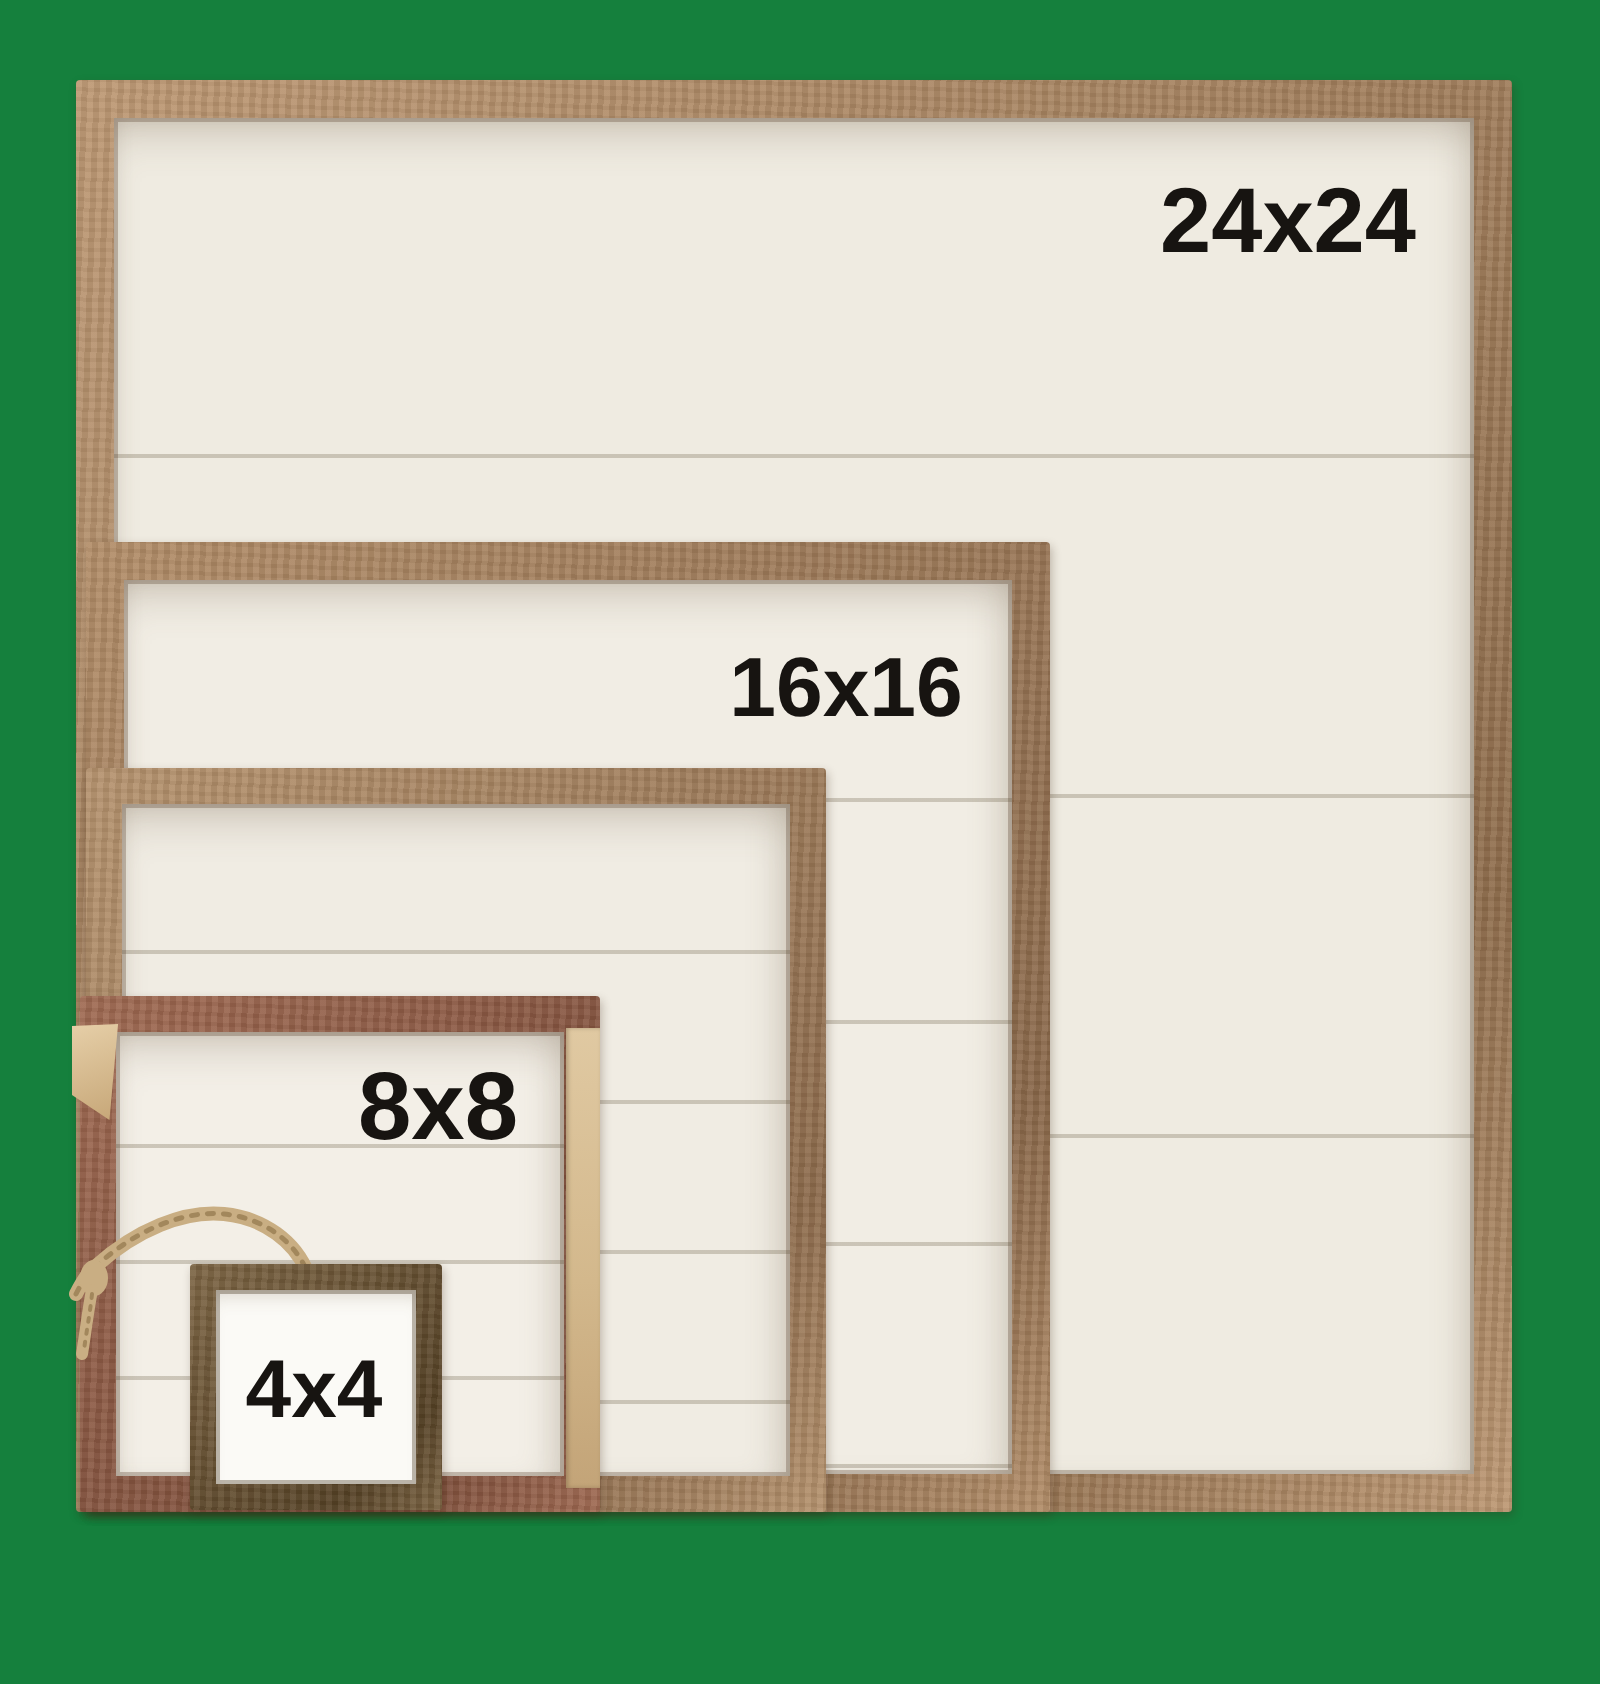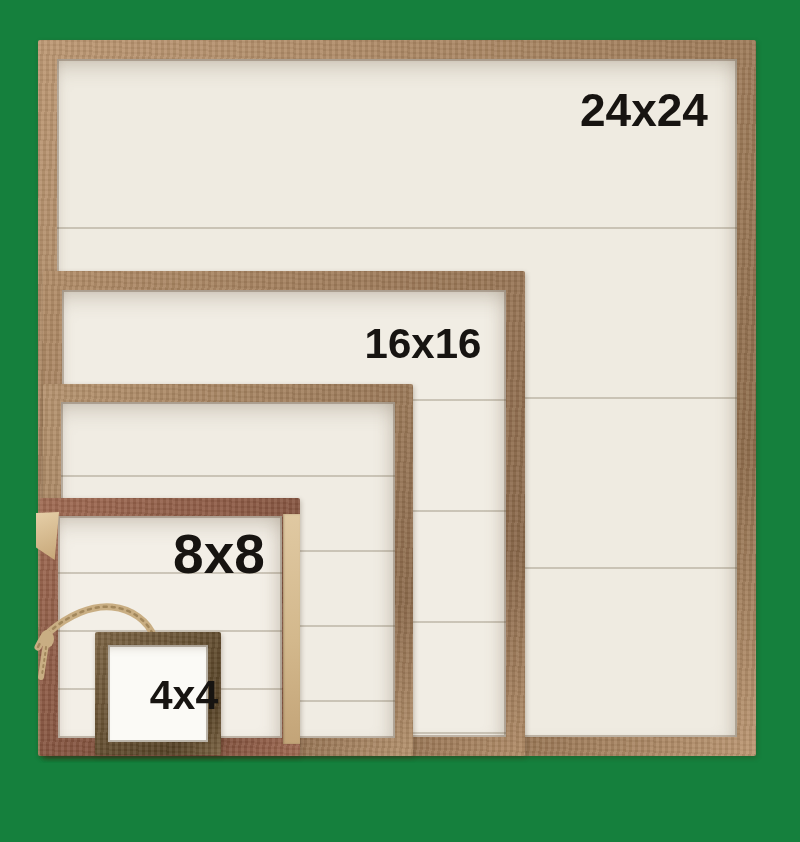--- a/index.html
+++ b/index.html
@@ -70,22 +70,22 @@
   .size-label{
     position:absolute;
     transform:translate(-50%,-50%);
     font-weight:bold;
     letter-spacing:0px;
     white-space:nowrap;
   }
   .l24{left:644px;top:110px;font-size:46px;}
   .l16{left:423px;top:332px;font-size:42px;margin-top:12px;}
   .l12{left:312px;top:443px;font-size:41px;}
-  .l8 {left:219px;top:554px;font-size:55px;}
-  .l4 {left:157px;top:695px;font-size:41px;margin-left:27px;}
+  .l8 {left:219px;top:554px;font-size:48px;}
+  .l4 {left:157px;top:695px;font-size:41px;}
   
   .twine{
     position:absolute; left:30px; top:585px; width:160px; height:110px;
     pointer-events:none;
   }
 </style>
 </head>
 <body>
 
 <div class="canvas" style="background: #15803d; --twine: #c9ae83; --twine-fiber: #a2875c;">

